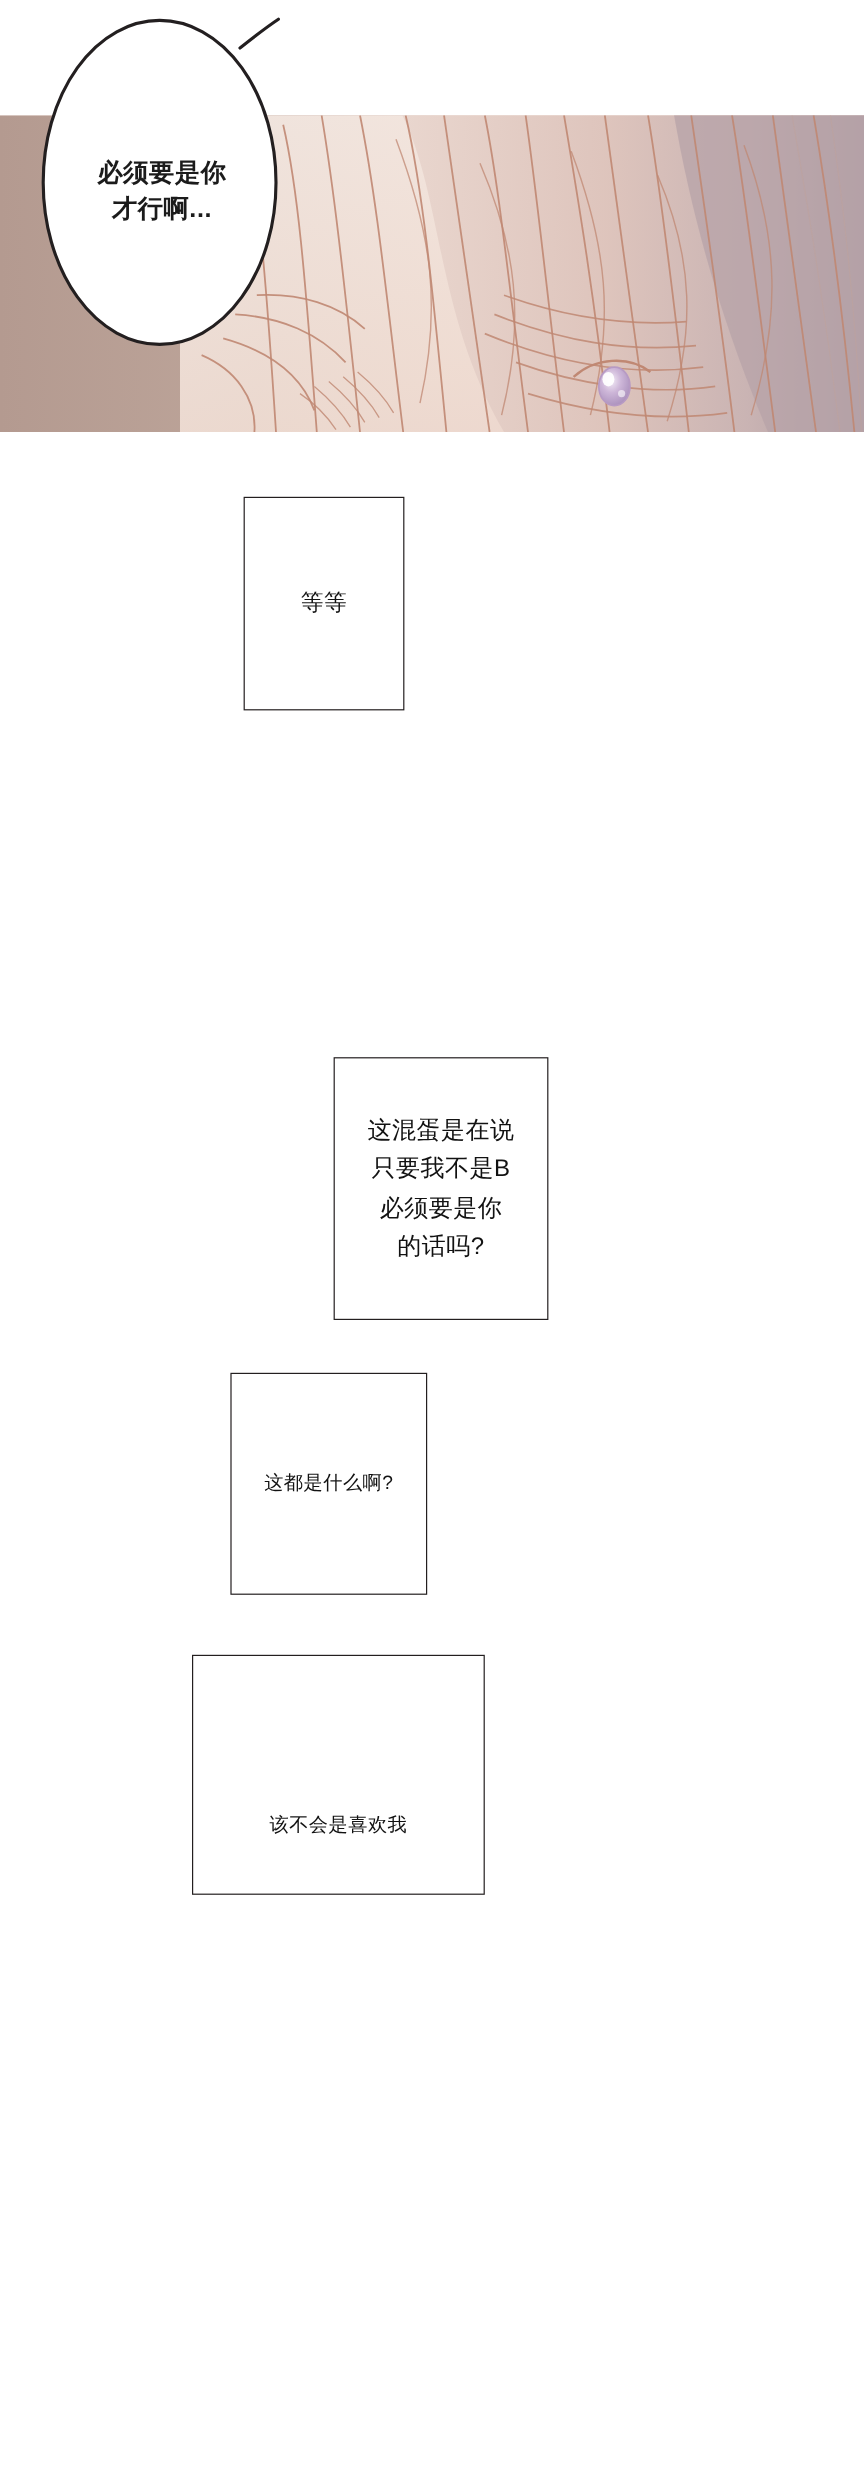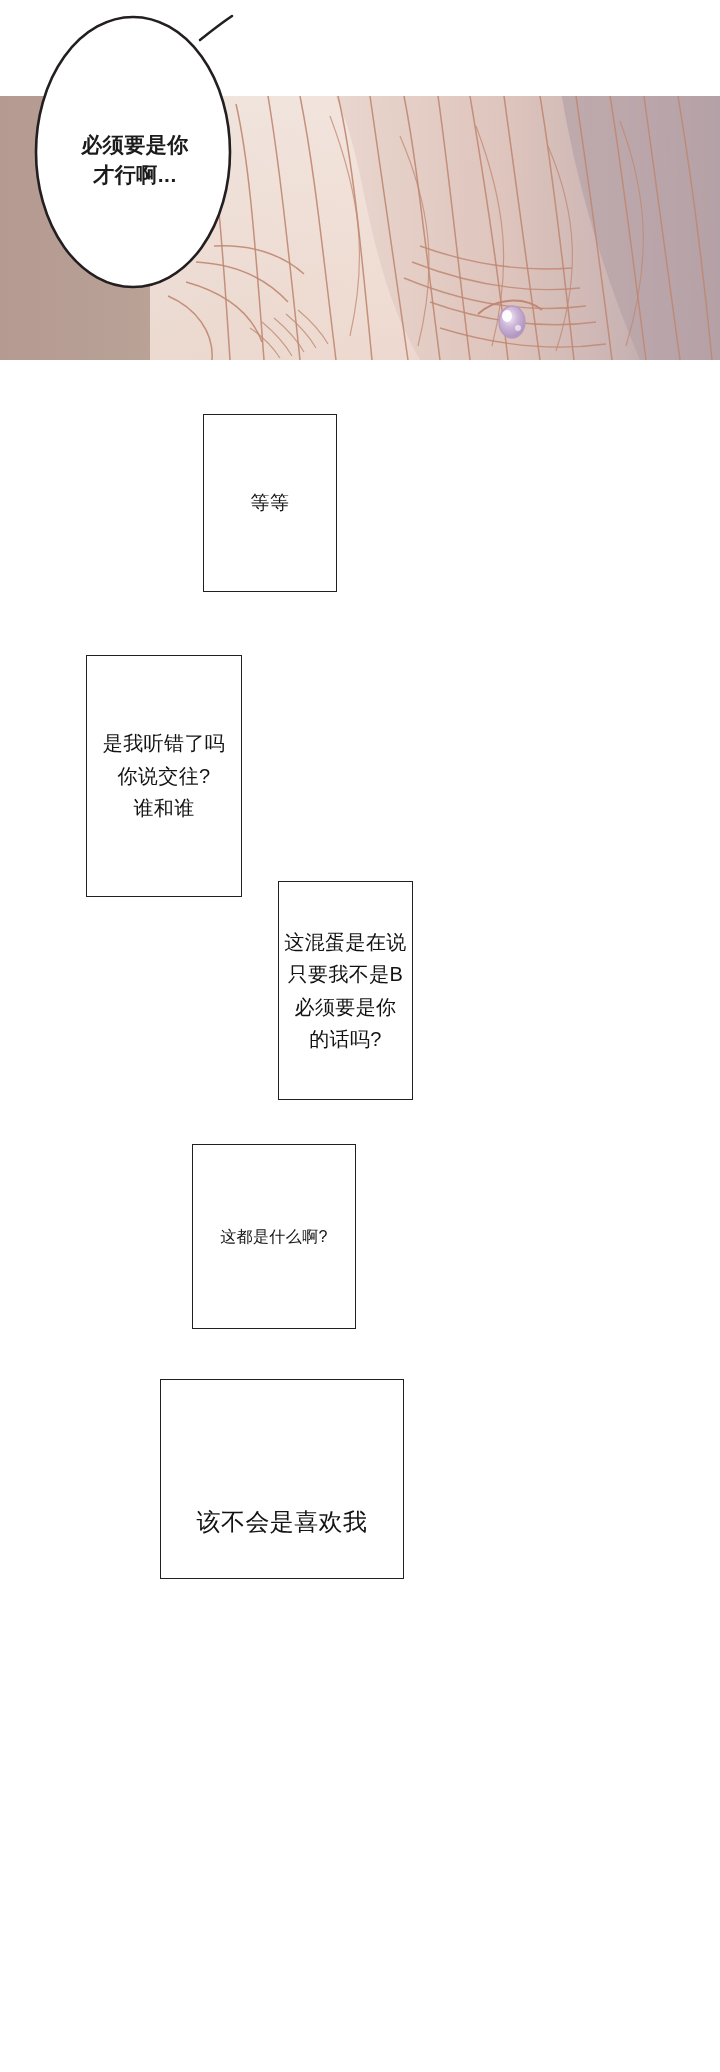--- a/index.html
+++ b/index.html
@@ -81,28 +81,28 @@
     letter-spacing: 0.4px;
   }
   .panel .lines div { white-space: nowrap; }
 
   .p1 { left: 203px; top: 414px; width: 134px; height: 178px; }
   .p1 .lines { font-size: 19px; line-height: 1.5; }
 
   .p2 { left: 86px; top: 655px; width: 156px; height: 242px; }
   .p2 .lines { font-size: 20px; line-height: 1.62; }
 
-  .p3 { left: 278px; top: 881px; width: 135px; height: 219px; }
+  .p3 { left: 278px; top: 881px; width: 179px; height: 219px; }
   .p3 .lines { font-size: 20px; line-height: 1.62; }
 
   .p4 { left: 192px; top: 1144px; width: 164px; height: 185px; }
   .p4 .lines { font-size: 16px; line-height: 1.5; }
 
   .p5 { left: 160px; top: 1379px; width: 244px; height: 200px; }
-  .p5 .lines { font-size: 24px; line-height: 1.62; padding-top: 86px; }
+  .p5 .lines { font-size: 16px; line-height: 1.62; padding-top: 86px; }
 </style>
 </head>
 <body>
 
 <div class="page">
 
   <div class="illustration">
     <svg viewBox="0 0 720 264" preserveAspectRatio="none">
       <defs>
         <linearGradient id="wallg" x1="0" y1="0" x2="1" y2="0">
@@ -206,27 +206,20 @@
     <div>必须要是你</div>
     <div>才行啊...</div>
   </div>
 
   <div class="panel p1">
     <div class="lines">
       <div>等等</div>
     </div>
   </div>
 
-  <div class="panel p2">
-    <div class="lines">
-      <div>是我听错了吗</div>
-      <div>你说交往?</div>
-      <div>谁和谁</div>
-    </div>
-  </div>
 
   <div class="panel p3">
     <div class="lines">
       <div>这混蛋是在说</div>
       <div>只要我不是B</div>
       <div>必须要是你</div>
       <div>的话吗?</div>
     </div>
   </div>
 

